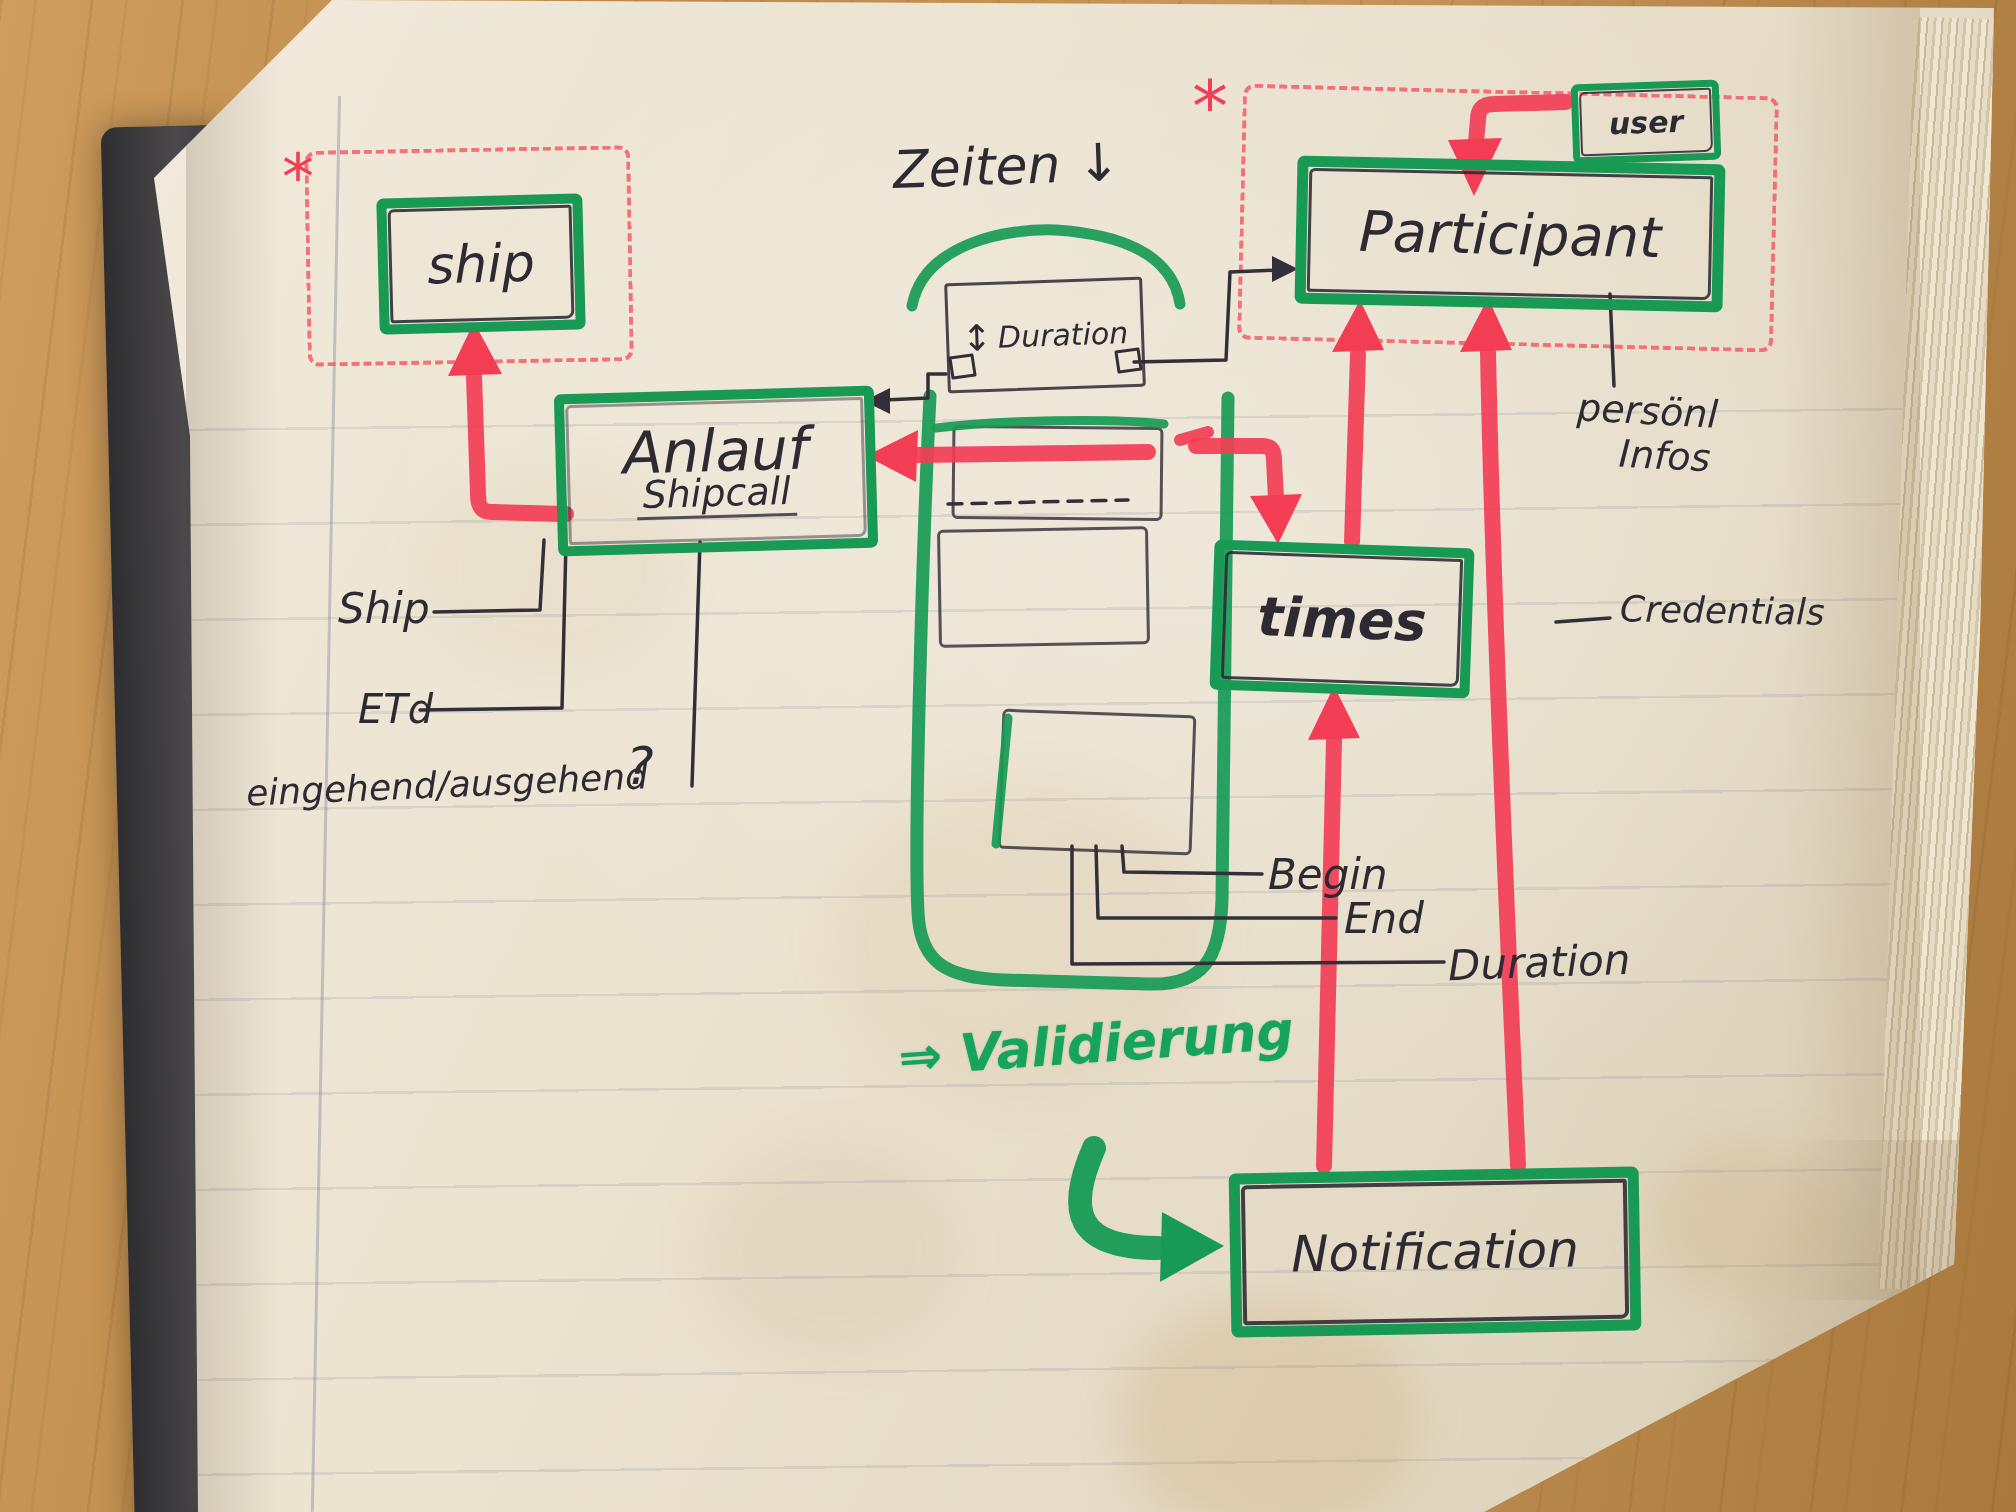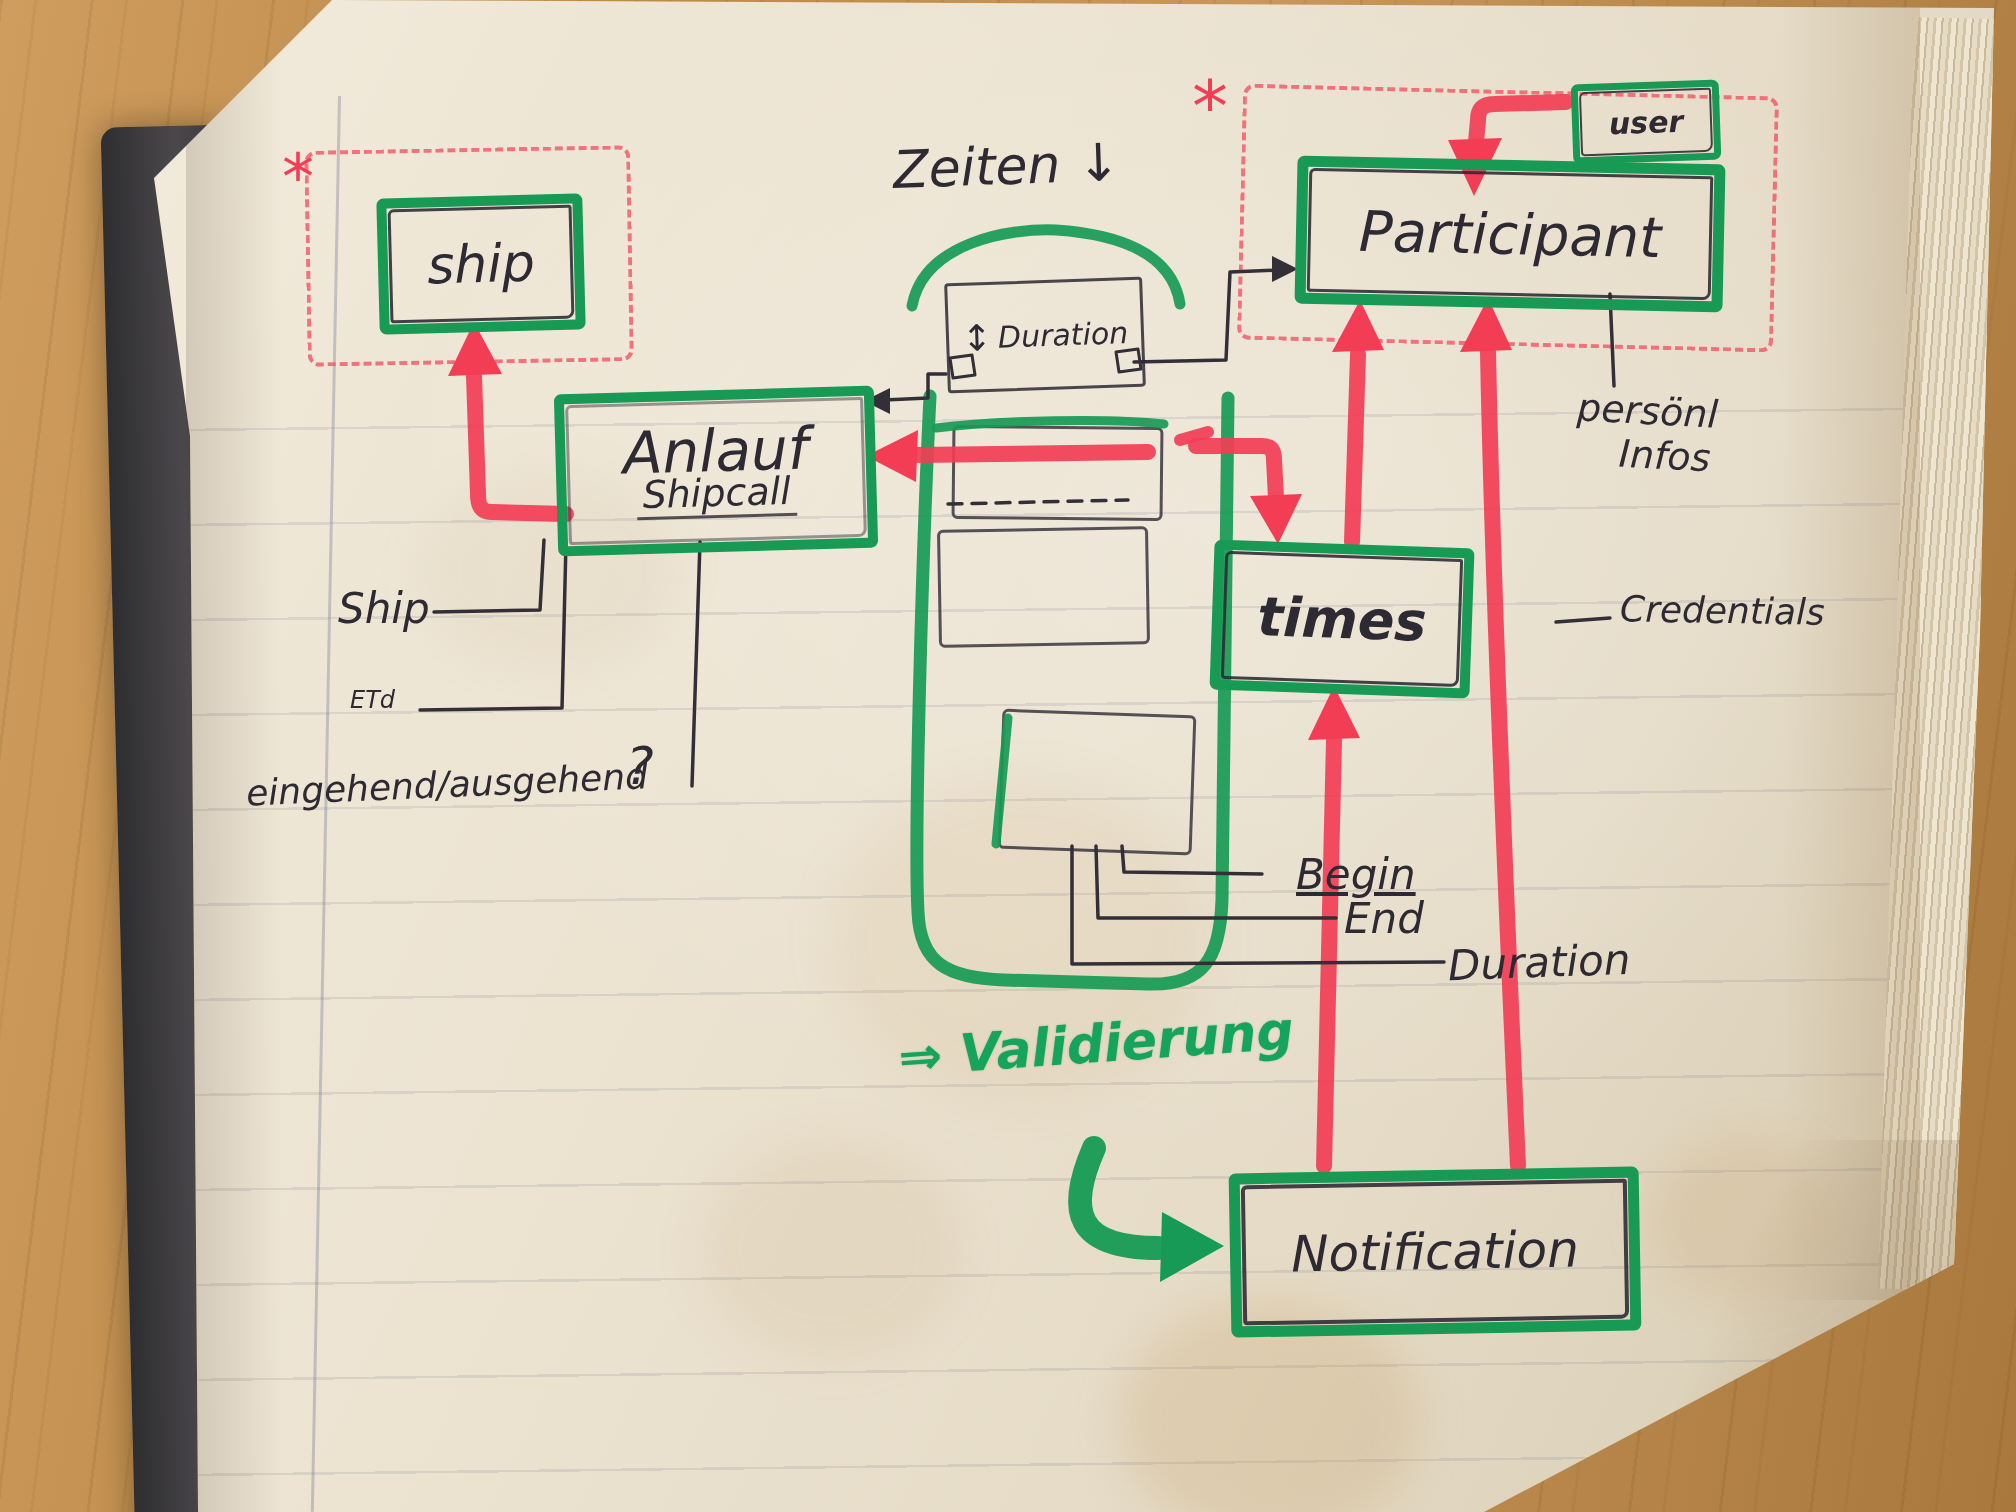--- a/index.html
+++ b/index.html
@@ -189,26 +189,26 @@
     </div>
 
     <div class="entity g-border" style="left:1230px;top:1170px;width:388px;height:142px;transform:rotate(-1deg);border-width:11px;">
       <div class="inner" style="border-width:4px;">
           <span class="hand" style="font-size:50px;">Notification</span>
         </div>
     </div>
 
     <div class="note hand" style="left:893px;top:136px;font-size:52px;transform:rotate(-2deg);">Zeiten ↓</div>
     <div class="note hand" style="left:338px;top:584px;font-size:42px;">Ship</div>
-    <div class="note hand" style="left:350px;top:686px;font-size:24px;">ETd</div>
+    <div class="note hand" style="left:358px;top:686px;font-size:40px;">ETd</div>
     <div class="note hand" style="left:246px;top:764px;font-size:36px;transform:rotate(-2.5deg);">eingehend/ausgehend</div>
     <div class="note hand" style="left:626px;top:736px;font-size:52px;">?</div>
     <div class="note hand" style="left:1576px;top:390px;font-size:38px;transform:rotate(3deg);line-height:1.15;">
       <span style="display:block;">persönl</span>
       <span style="display:block;margin-left:44px;">Infos</span>
     </div>
     <div class="note hand" style="left:1620px;top:590px;font-size:36px;transform:rotate(1deg);">Credentials</div>
-    <div class="note hand" style="left:1296px;top:850px;font-size:42px;text-decoration:underline;">Begin</div>
+    <div class="note hand" style="left:1268px;top:850px;font-size:42px;">Begin</div>
     <div class="note hand" style="left:1344px;top:894px;font-size:42px;">End</div>
     <div class="note hand" style="left:1448px;top:938px;font-size:42px;transform:rotate(-2deg);">Duration</div>
     <div class="note hand marker-text" style="left:898px;top:1014px;font-size:52px;transform:rotate(-4deg);">⇒ Validierung</div>
   </div>
 </div>
 
 </body></html>

